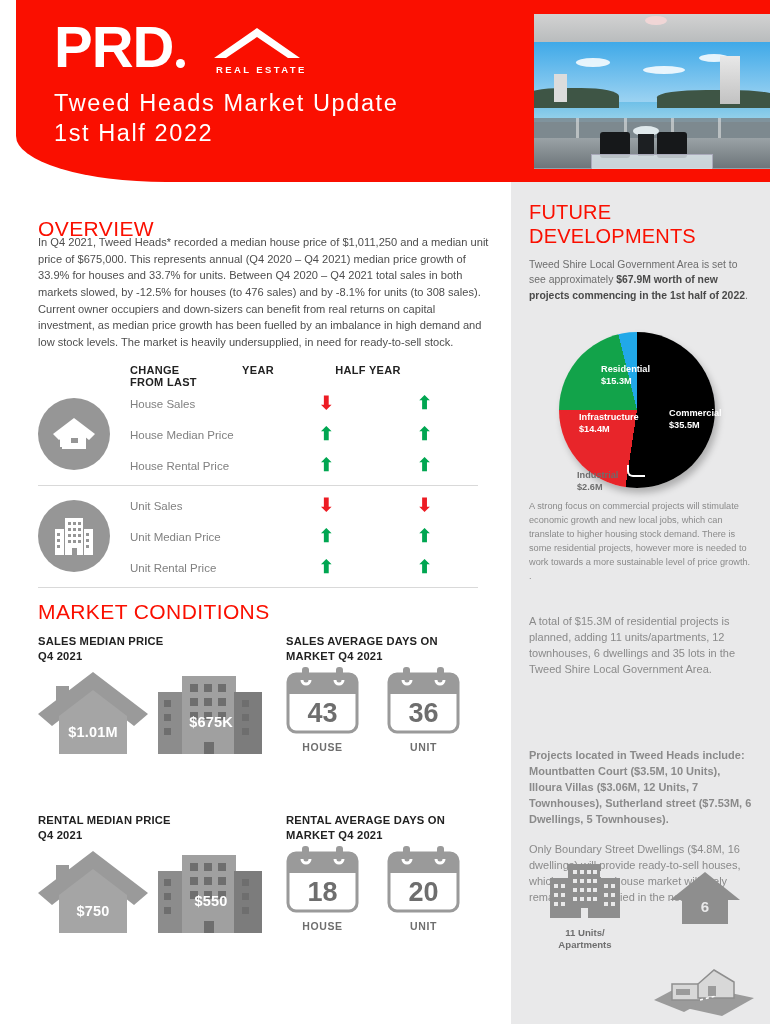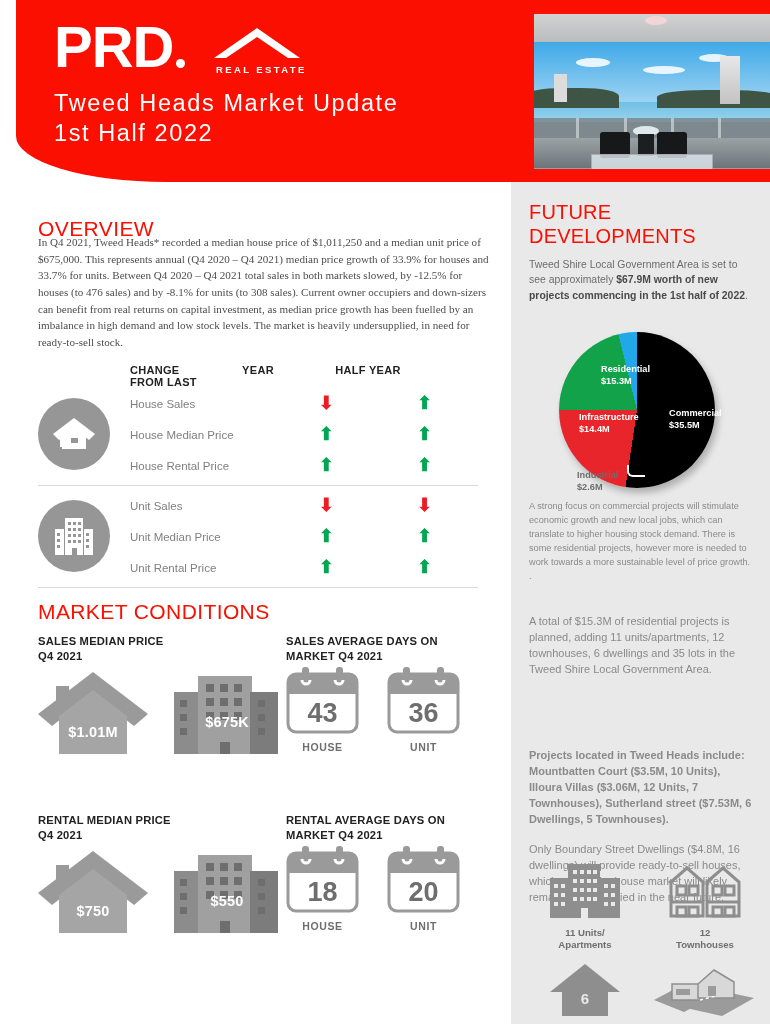--- a/index.html
+++ b/index.html
@@ -86,21 +86,21 @@
   
   .left-col { position: absolute; left: 0; top: 182px; width: 511px; height: 842px;
     background: #ffffff; }
 
   .sec-title {
     color: #fa0f00; font-size: 21px; font-weight: normal; letter-spacing: .4px;
   }
   .overview-title { position:absolute; left:38px; top:22px;margin-top:13px; }
   .overview-body {
     position: absolute; left: 38px; top: 52px; width: 452px;
-    font-size: 11.1px; line-height: 1.50; color: #4d4d4d; text-align: left; font-family: Liberation Serif, serif;
+    font-size: 11.1px; line-height: 1.50; color: #4d4d4d; text-align: left;
   }
 
   
   .change-table { position: absolute; left: 38px; top: 182px; width: 440px; }
   .ct-head { display: flex; font-size: 11px; font-weight: bold; color: #222;
     letter-spacing: .3px; height: 20px; }
   .ct-head .c-label { width: 170px; padding-left: 92px; }
   .ct-head .c-year { width: 100px; text-align: center; }
   .ct-head .c-half { width: 120px; text-align: center; }
 
@@ -122,21 +122,21 @@
 
   
   .mc-title { position: absolute; left: 38px; top: 418px; }
   .mc-block { position: absolute; font-size: 11.2px; font-weight: bold; color: #222;
     line-height: 1.35; letter-spacing: .2px; }
   .mc-sales-label { left: 38px; top: 452px; }
   .mc-sdom-label { left: 286px; top: 452px; }
   .mc-rent-label { left: 38px; top: 631px; }
   .mc-rdom-label { left: 286px; top: 631px; }
 
-  .price-row { position: absolute; display: flex; gap: 20px; }
+  .price-row { position: absolute; display: flex; gap: 4px; }
   .price-sales { left: 34px; top: 484px; }
   .price-rent  { left: 34px; top: 663px; }
 
   .house-icon { position: relative; width: 118px; height: 90px; }
   .house-val, .unit-val {
     position: absolute; width: 100%; text-align: center;
     color: #ffffff; font-size: 14.5px; font-weight: bold; letter-spacing: .2px;
   }
   .house-val { bottom: 16px; }
   .unit-icon { position: relative; width: 110px; height: 90px; }
@@ -554,40 +554,20 @@
               <rect x="34" y="37" width="4" height="4"></rect>
               <rect x="41" y="37" width="4" height="4"></rect>
               <rect x="47" y="37" width="4" height="4"></rect>
             <rect x="35" y="48" width="7" height="10"></rect>
           </g>
         </svg>
         <div class="fd-cap" style="white-space:pre-line">11 Units/
 Apartments</div>
       </div>
 
-      <div class="fd-cell">
-        <svg width="80" height="60" viewBox="0 0 80 60">
-          <g fill="none" stroke="#8e8e8e" stroke-width="3">
-            <path d="M6 22 L22 8 L38 22 L38 56 L6 56 Z"></path>
-            <path d="M42 22 L58 8 L74 22 L74 56 L42 56 Z"></path>
-            <rect x="12" y="26" width="9" height="9"></rect>
-            <rect x="24" y="26" width="9" height="9"></rect>
-            <rect x="48" y="26" width="9" height="9"></rect>
-            <rect x="60" y="26" width="9" height="9"></rect>
-            <path d="M6 42 L38 42"></path>
-              <path d="M42 42 L74 42"></path>
-            <rect x="12" y="47" width="9" height="9"></rect>
-            <rect x="24" y="47" width="9" height="9"></rect>
-            <rect x="48" y="47" width="9" height="9"></rect>
-            <rect x="60" y="47" width="9" height="9"></rect>
-          </g>
-        </svg>
-        <div class="fd-cap" style="white-space:pre-line">12
-Townhouses</div>
-      </div>
 
       <div class="fd-cell" style="margin-top:8px">
         <svg width="78" height="58" viewBox="0 0 78 58">
           <polygon points="39,4 74,32 62,32 62,56 16,56 16,32 4,32" fill="#8e8e8e"></polygon>
           <text x="39" y="44" text-anchor="middle" font-family="Liberation Sans, sans-serif" font-size="15" font-weight="bold" fill="#e9e9ea">6</text>
         </svg>
         
       </div>
 
       <div class="fd-cell" style="margin-top:8px">

